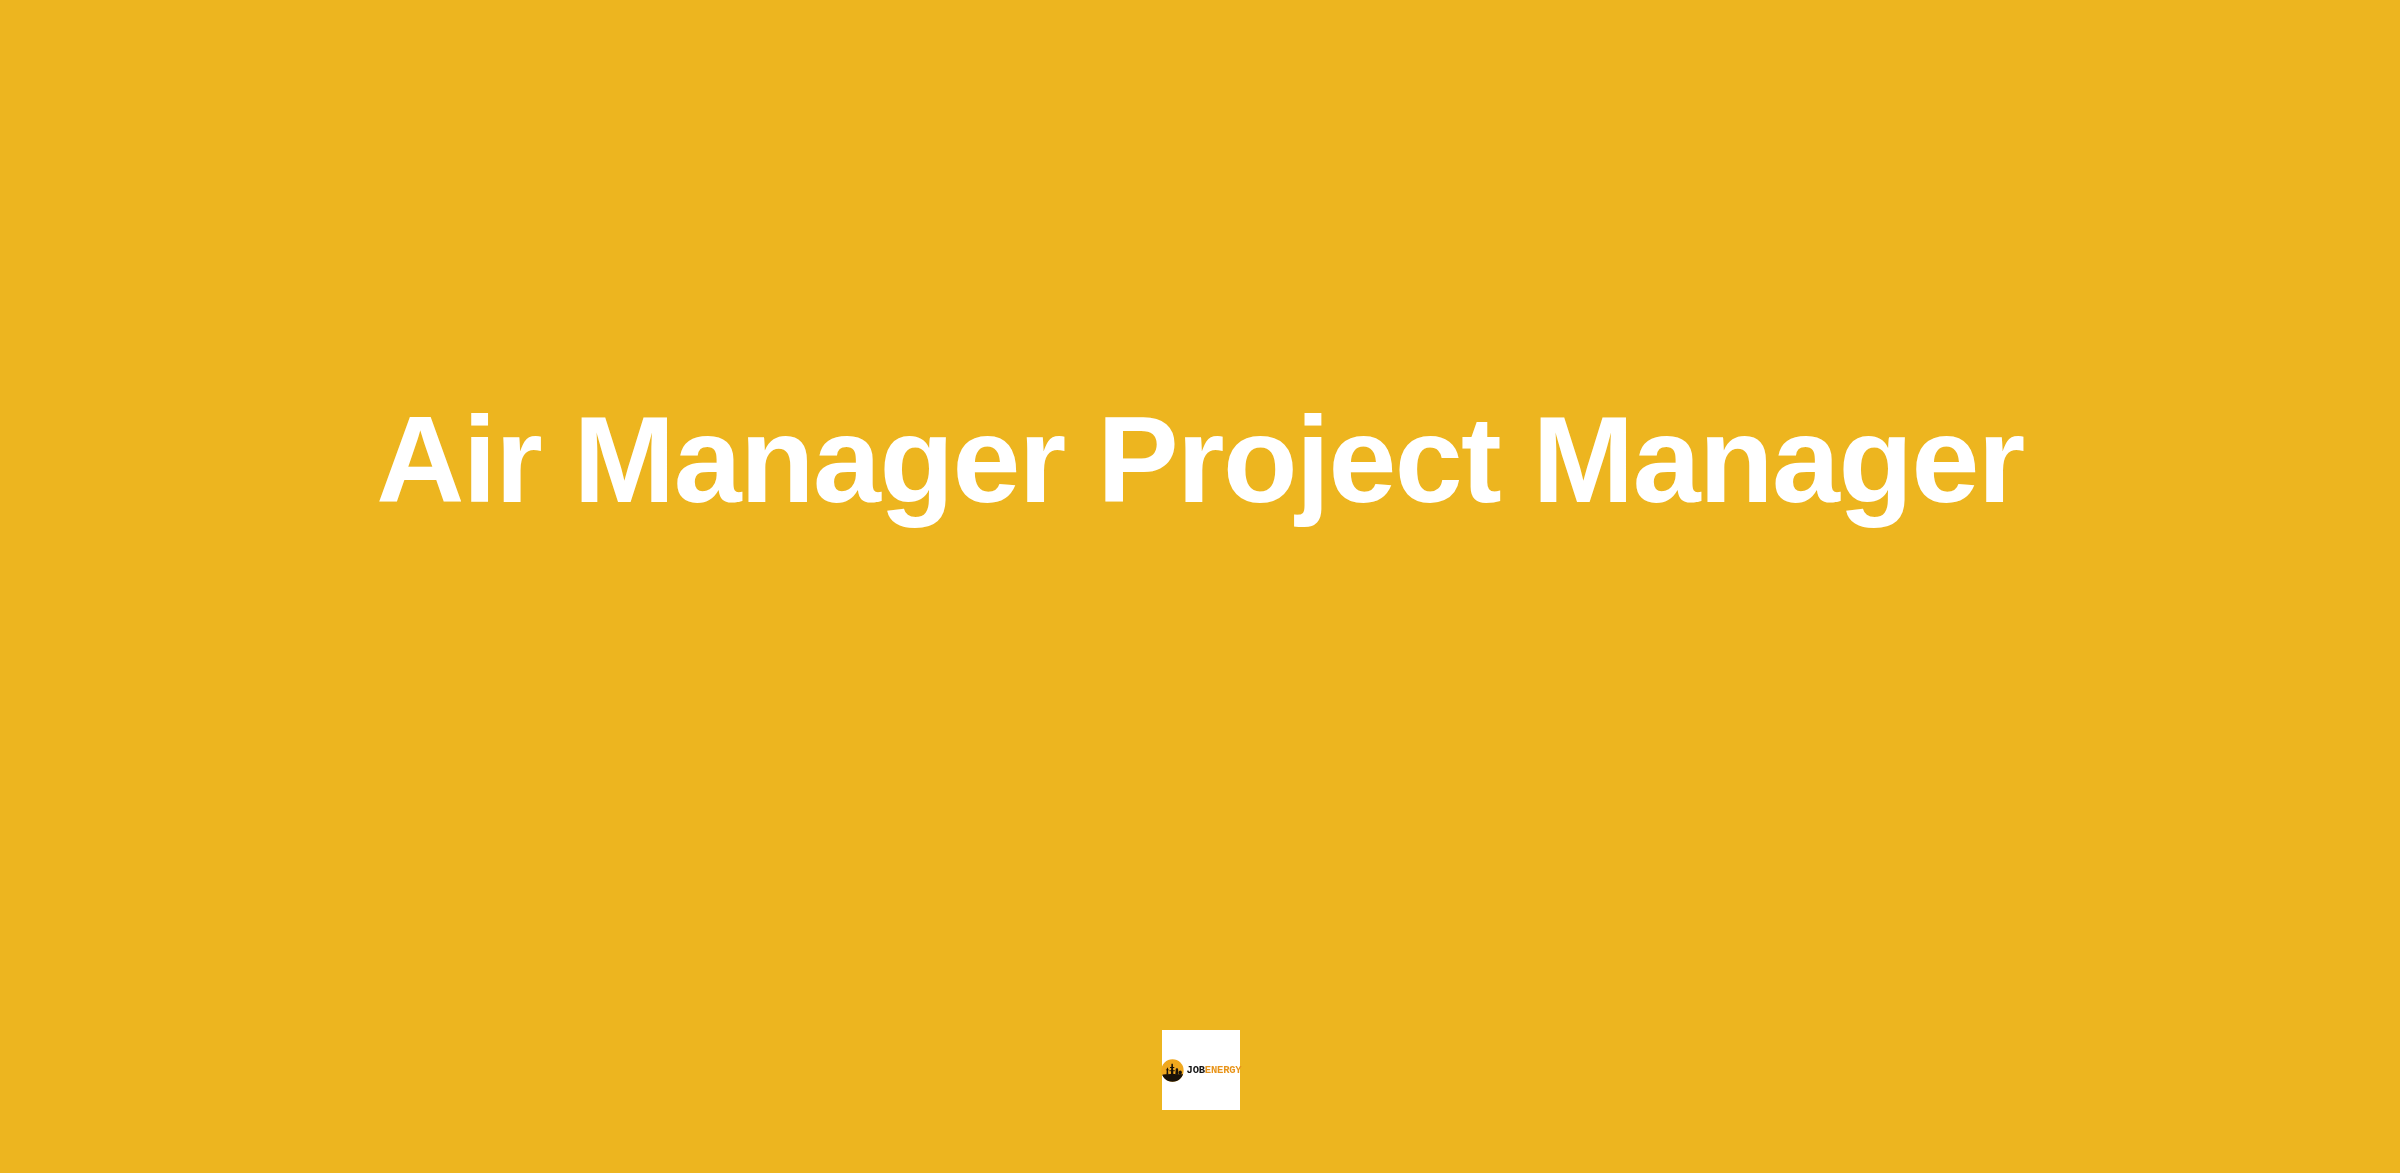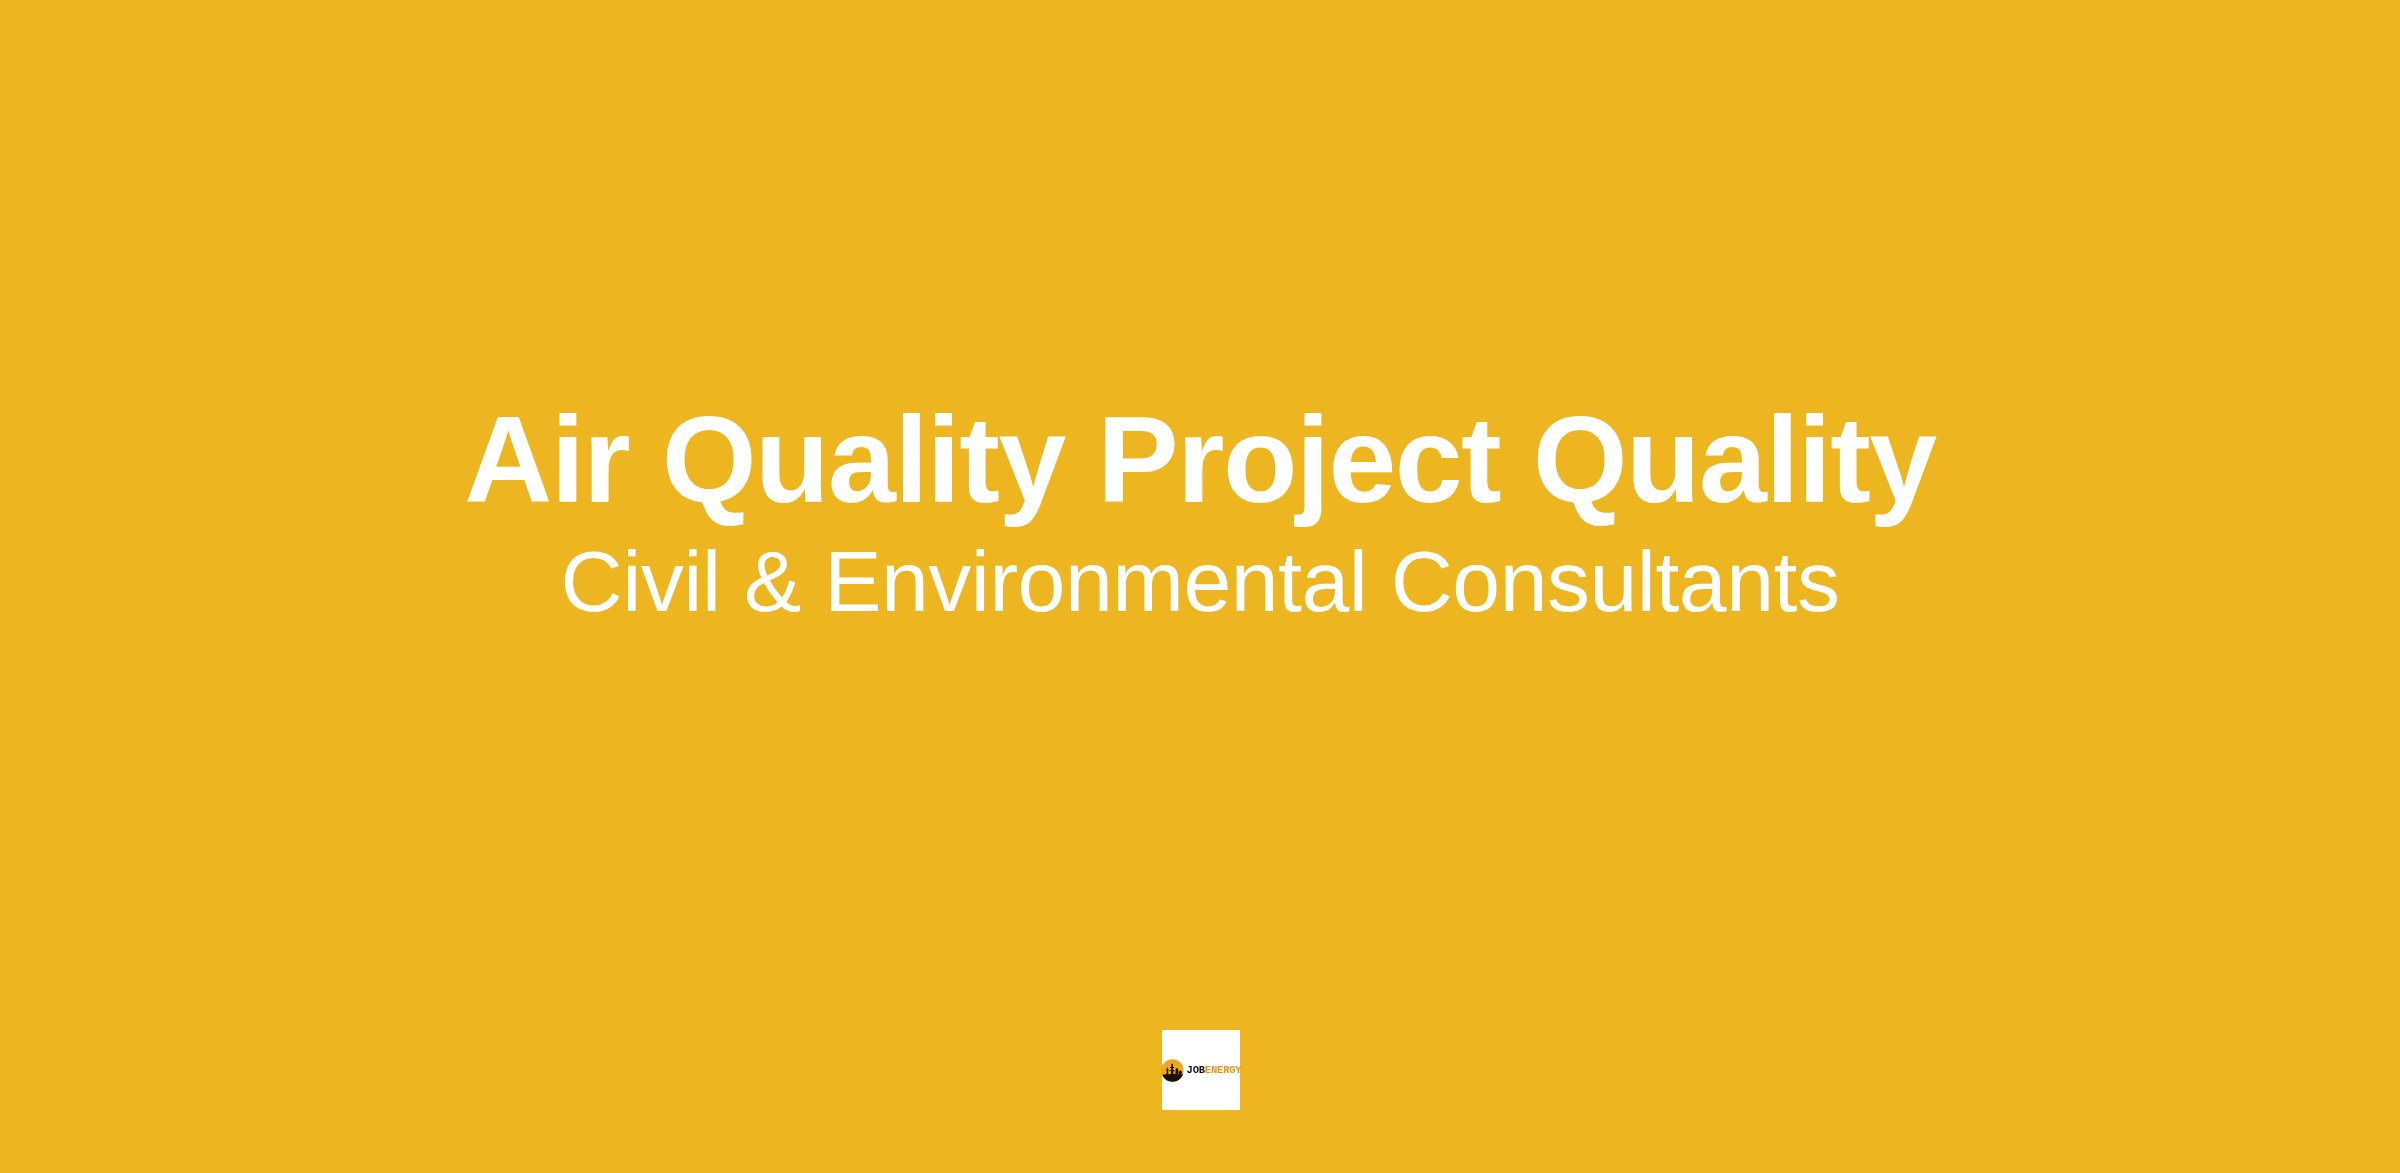--- a/index.html
+++ b/index.html
@@ -111,22 +111,21 @@
   .logo-word-energy {
     color: #e8941a;
   }
 </style>
 </head>
 <body>
 
 <div class="job-card">
 
   <div class="hero">
-    <h1 class="job-title">Air Quality Project Quality</h1>
-    <h2 class="company-name">Civil &amp; Environmental Consultants</h2>
+    <h1 class="job-title">Air Manager Project Manager</h1>
   </div>
 
   <div class="logo-card">
     <div class="logo-lockup">
 
       <svg class="logo-mark" viewBox="0 0 64 64" xmlns="http://www.w3.org/2000/svg">
         <defs>
           <clipPath id="sunClip">
             <circle cx="32" cy="32" r="31"></circle>
           </clipPath>

